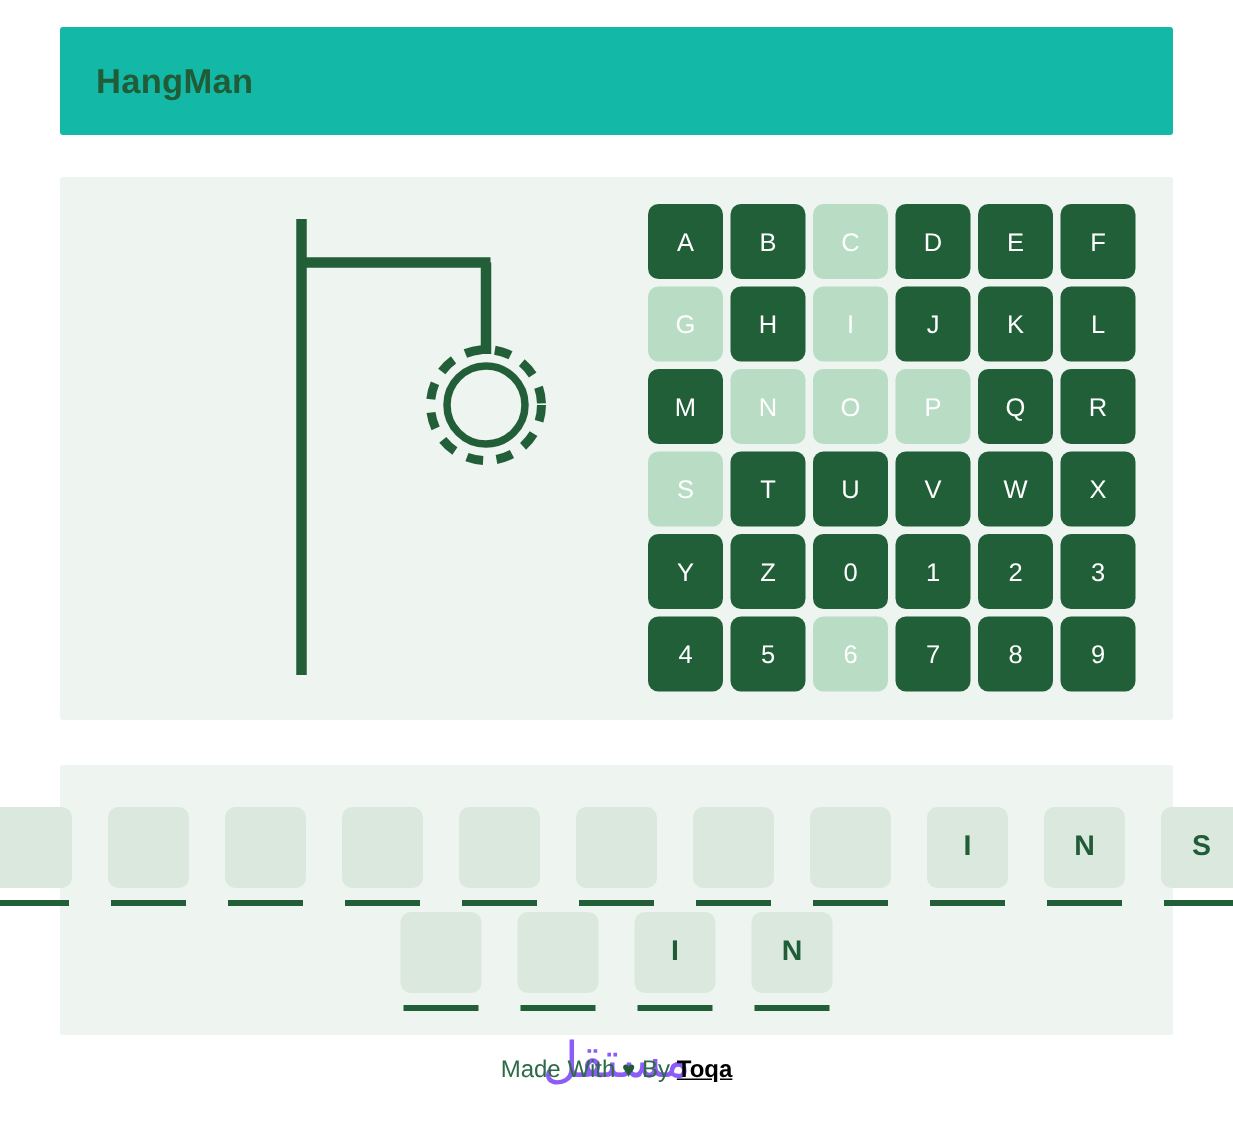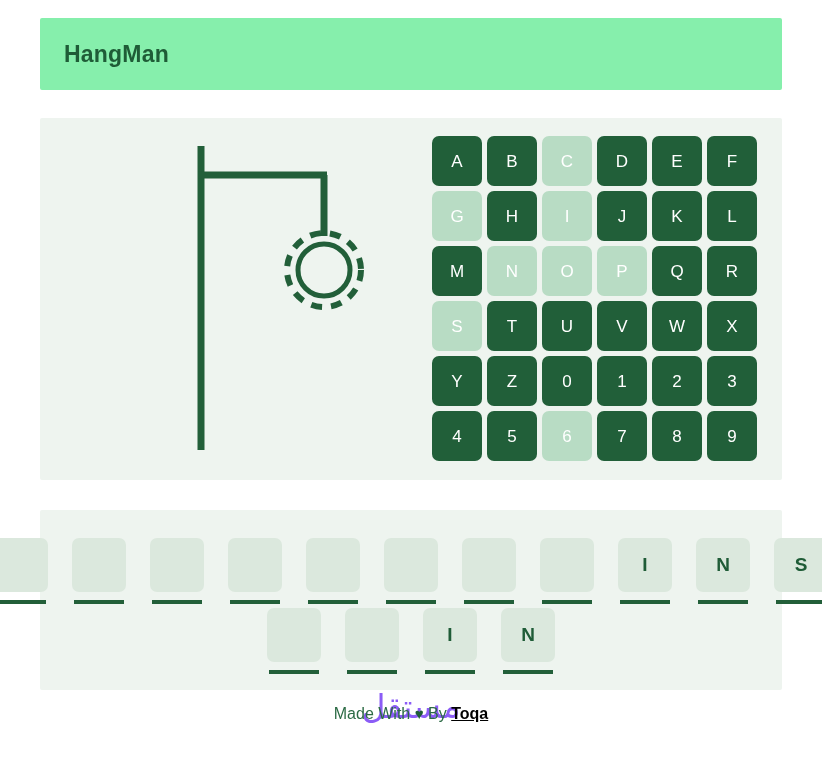--- a/index.html
+++ b/index.html
@@ -18,21 +18,21 @@
 
   .page {
     width: 822px;
     height: 763px;
     padding: 18px 40px 0 40px;
     position: relative;
   }
 
   
   .header-panel {
-    background: #86efac;
+    background: #14b8a6;
     height: 72px;
     display: flex;
     align-items: center;
     justify-content: space-between;
     padding: 0 24px;
     border-radius: 2px;
   }
   .app-title {
     color: #1f5c37;
     font-size: 23px;

